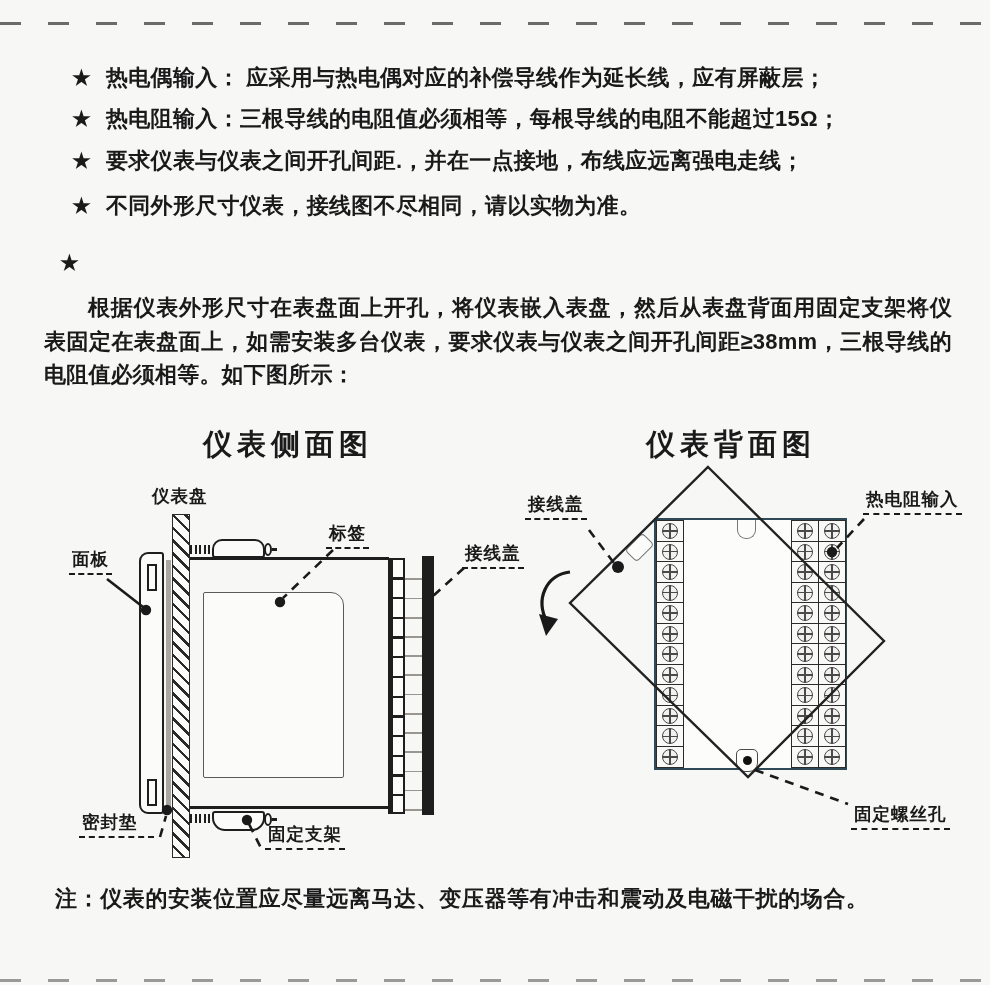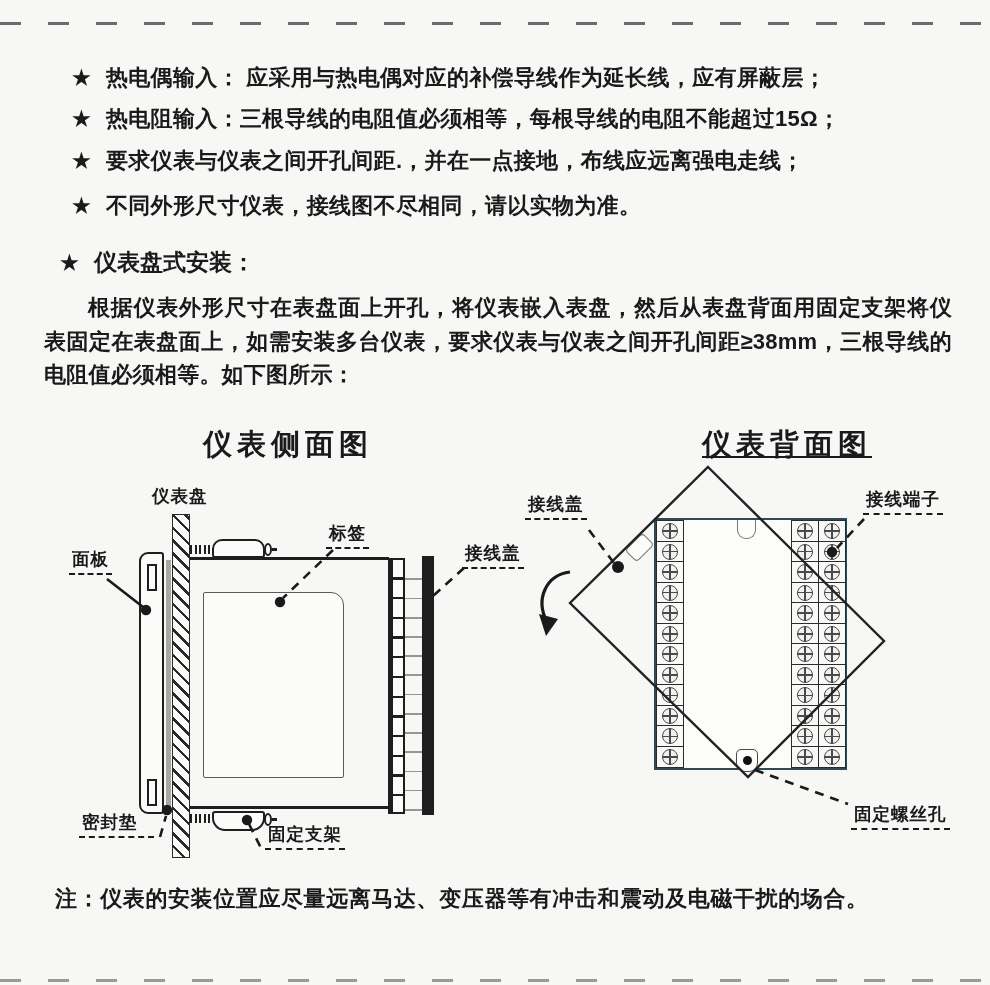--- a/index.html
+++ b/index.html
@@ -89,29 +89,28 @@
     <span class="star">★</span>
     <span>要求仪表与仪表之间开孔间距.，并在一点接地，布线应远离强电走线；</span>
   </div>
   <div class="bullet" style="top:193px;">
     <span class="star">★</span>
     <span>不同外形尺寸仪表，接线图不尽相同，请以实物为准。</span>
   </div>
 
   <div class="section-head" style="top:249px;">
     <span class="star">★</span>
-    <span>仪表盘式安装：</span>
   </div>
 
   <div class="para">根据仪表外形尺寸在表盘面上开孔，将仪表嵌入表盘，然后从表盘背面用固定支架将仪表固定在表盘面上，如需安装多台仪表，要求仪表与仪表之间开孔间距≥38mm，三根导线的电阻值必须相等。如下图所示：</div>
 
   <div id="figure">
 
     <div class="fig-title" style="left:203px;width:170px;text-align:left;">仪表侧面图</div>
-    <div class="fig-title" style="left:702px;width:170px;text-align:right;text-decoration:underline;">仪表背面图</div>
+    <div class="fig-title" style="left:646px;width:170px;text-align:right;">仪表背面图</div>
 
     <div class="callout no-line" style="left:149px;top:67px;">仪表盘</div>
     <div class="abs hatch"></div>
 
     <div class="abs bezel"></div>
     <div class="abs bezel-clip" style="left:147px;top:144px;"></div>
     <div class="abs bezel-clip" style="left:147px;top:359px;"></div>
     <div class="abs gasket"></div>
 
     <div class="abs case-line" style="left:190px;top:136.5px;width:199px;"></div>
@@ -253,21 +252,21 @@
           <span class="screw"></span>
         </div>
       </div>
     <div class="abs top-tab"></div>
     <div class="abs diamond-tab"></div>
     <div class="abs bottom-tab">
       <div class="dot"></div>
     </div>
 
     <div class="callout" style="left:525px;top:75px;">接线盖</div>
-    <div class="callout" style="left:863px;top:70px;">接线端子</div>
+    <div class="callout" style="left:863px;top:70px;">热电阻输入</div>
     <div class="callout" style="left:851px;top:385px;">固定螺丝孔</div>
 
     <svg id="fig-svg" viewBox="0 0 990 460">
 
       <polygon points="708,47 884,221 748,357 570,183" fill="none" stroke="#222" stroke-width="2.4"></polygon>
 
       <path d="M 570 152 C 546 155, 535 179, 547 202" class="ldr" style="stroke-width:3.2;"></path>
       <polygon points="539,194 558,199 546,216" fill="#1a1a1a"></polygon>
 
       <line x1="107" y1="159" x2="143" y2="187" class="ldr"></line>

